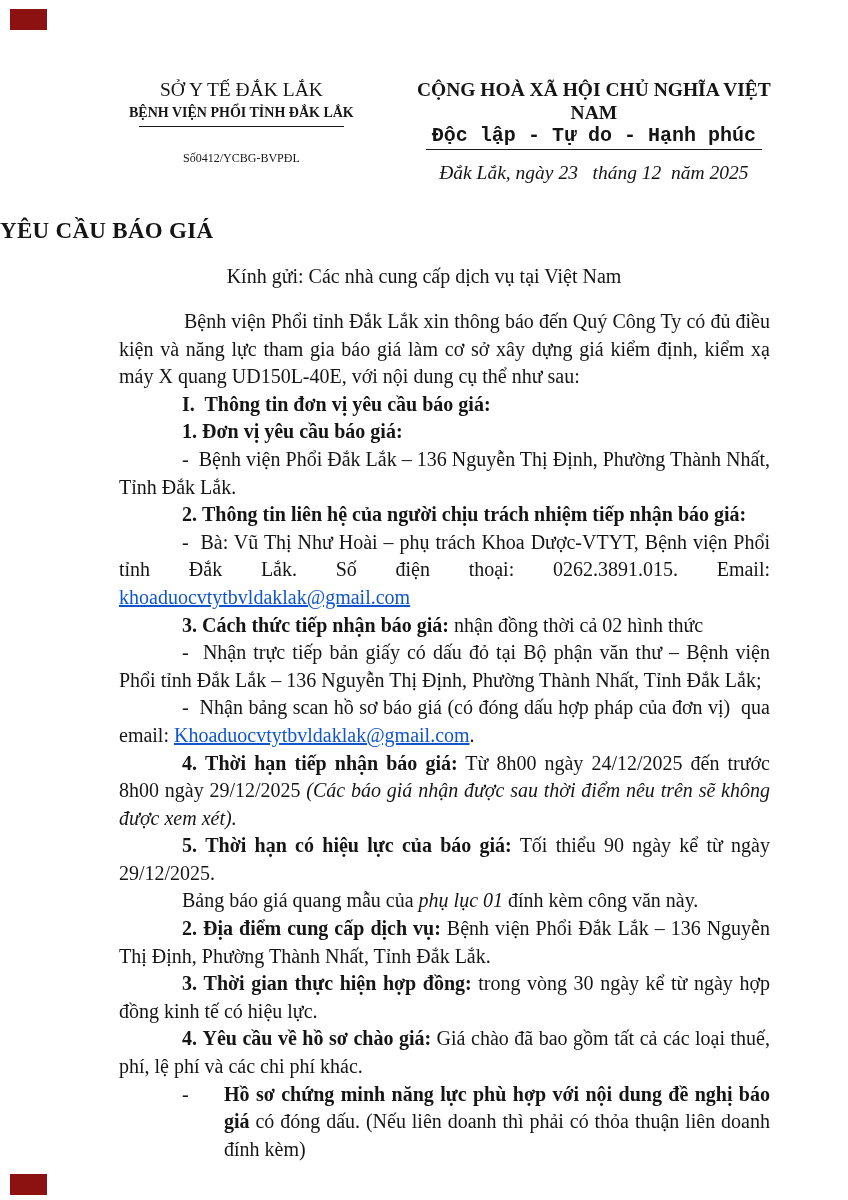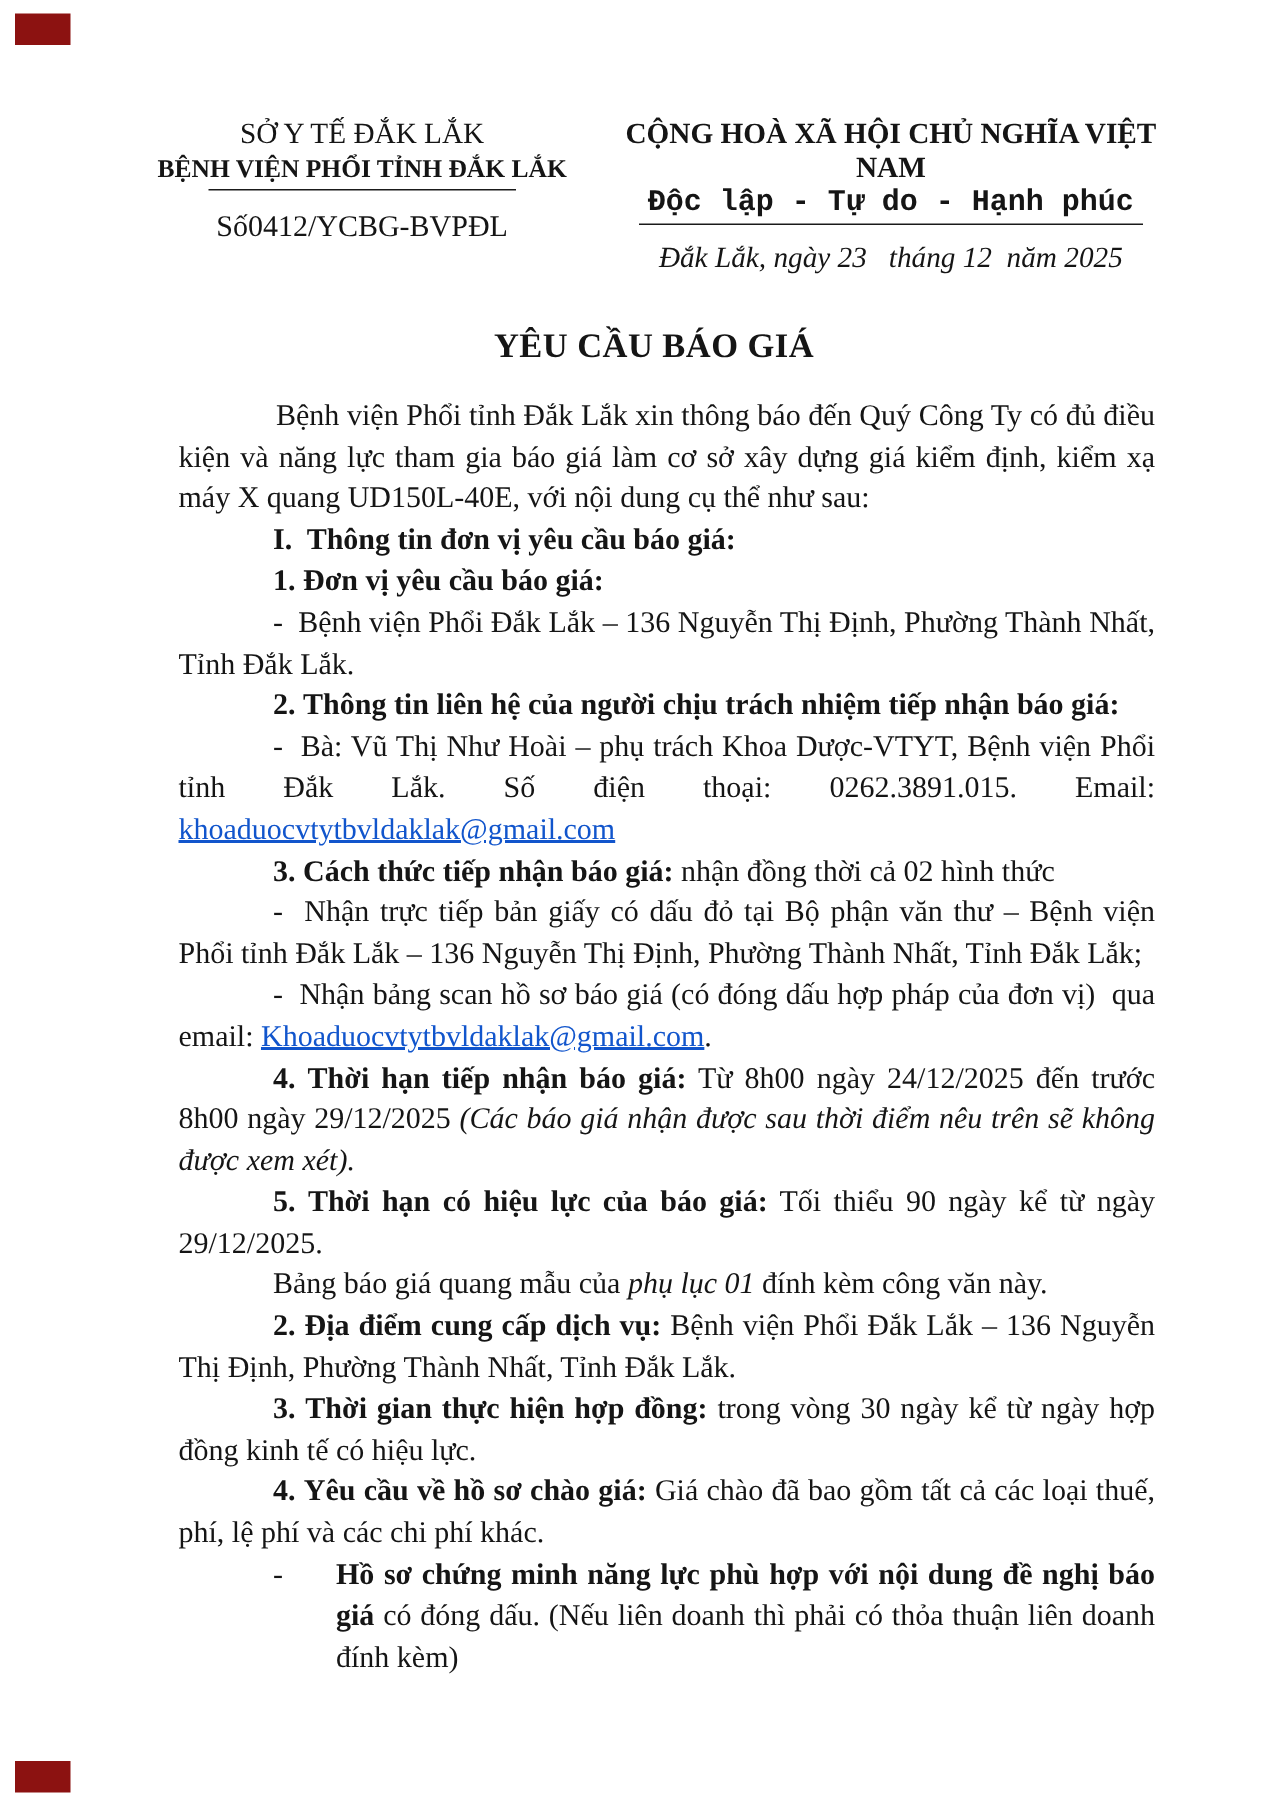--- a/index.html
+++ b/index.html
@@ -13,28 +13,28 @@
   }
   .corner-marker.top { top:9px; }
   .corner-marker.bottom { top:1174px; }
 
   .header { display:flex; justify-content:space-between; margin:78px 58px 0 85px; }
   .hcol { text-align:center; }
   .hcol.left { width:315px; }
   .hcol.right { width:395px; }
   .h-line1 { font-size:19.5px; line-height:23px; }
   .h-line1.bold { font-weight:bold; }
-  .h-line2 { font-size:17px; line-height:23px; font-weight:bold; }
+  .h-line2 { font-size:14px; line-height:23px; font-weight:bold; }
   .org-rule { width:205px; border-bottom:1.6px solid #1a1a1a; margin:2px auto 0; }
   .motto { font-size:20px; line-height:24px; font-weight:bold; display:inline-block;
            border-bottom:1.7px solid #1a1a1a; padding:0 6px 1px;font-family:Liberation Mono, monospace; }
-  .doc-number { font-size:20px; margin-top:13px; }
+  .doc-number { font-size:12px; margin-top:24px; }
   .date-line { font-size:19.5px; font-style:italic; margin-top:12px; }
 
-  .title { font-size:23px; font-weight:bold; text-align:center; margin:34px 0 0; letter-spacing:.3px;padding-left:24px; }
+  .title { font-size:23px; font-weight:bold; text-align:left; margin:34px 0 0; letter-spacing:.3px; }
   .salutation { font-size:20px; text-align:center; margin-top:21px; }
 
   .content { margin:20px 78px 0 119px; font-size:20px; line-height:27.6px; }
   .par { margin:0; text-align:justify; text-indent:63px; }
   .par.indent { text-indent:65px; }
   .par b { font-weight:bold; }
   .par i { font-style:italic; }
   a.link { color:var(--link-color,#1155cc); text-decoration:underline; cursor:pointer; }
   .par.hang { padding-left:105px; text-indent:-42px; }
   .dash { display:inline-block; width:42px; text-indent:0; }
@@ -56,20 +56,21 @@
     <div class="hcol right">
       <div class="h-line1 bold">CỘNG HOÀ XÃ HỘI CHỦ NGHĨA VIỆT NAM</div>
       <div>
         <span class="motto">Độc lập - Tự do - Hạnh phúc</span>
       </div>
       <div class="date-line">Đắk Lắk, ngày 23&nbsp;&nbsp; tháng 12&nbsp; năm 2025</div>
     </div>
   </div>
 
   <h1 class="title">YÊU CẦU BÁO GIÁ</h1>
+  <div class="salutation">Kính gửi: Các nhà cung cấp dịch vụ tại Việt Nam</div>
 
   <div class="content">
     <p class="par indent">Bệnh viện Phổi tỉnh Đắk Lắk xin thông báo đến Quý Công Ty có đủ điều kiện và năng lực tham gia báo giá làm cơ sở xây dựng giá kiểm định, kiểm xạ máy X quang UD150L-40E, với nội dung cụ thể như sau:</p>
 
     <p class="par"><b>I.&nbsp; Thông tin đơn vị yêu cầu báo giá:</b></p>
 
     <p class="par"><b>1.&nbsp;Đơn vị yêu cầu báo giá:</b></p>
     <p class="par">-&nbsp; Bệnh viện Phổi Đắk Lắk – 136 Nguyễn Thị Định, Phường Thành Nhất, Tỉnh Đắk Lắk.</p>
 
     <p class="par"><b>2.&nbsp;Thông tin liên hệ của người chịu trách nhiệm tiếp nhận báo giá:</b></p>

